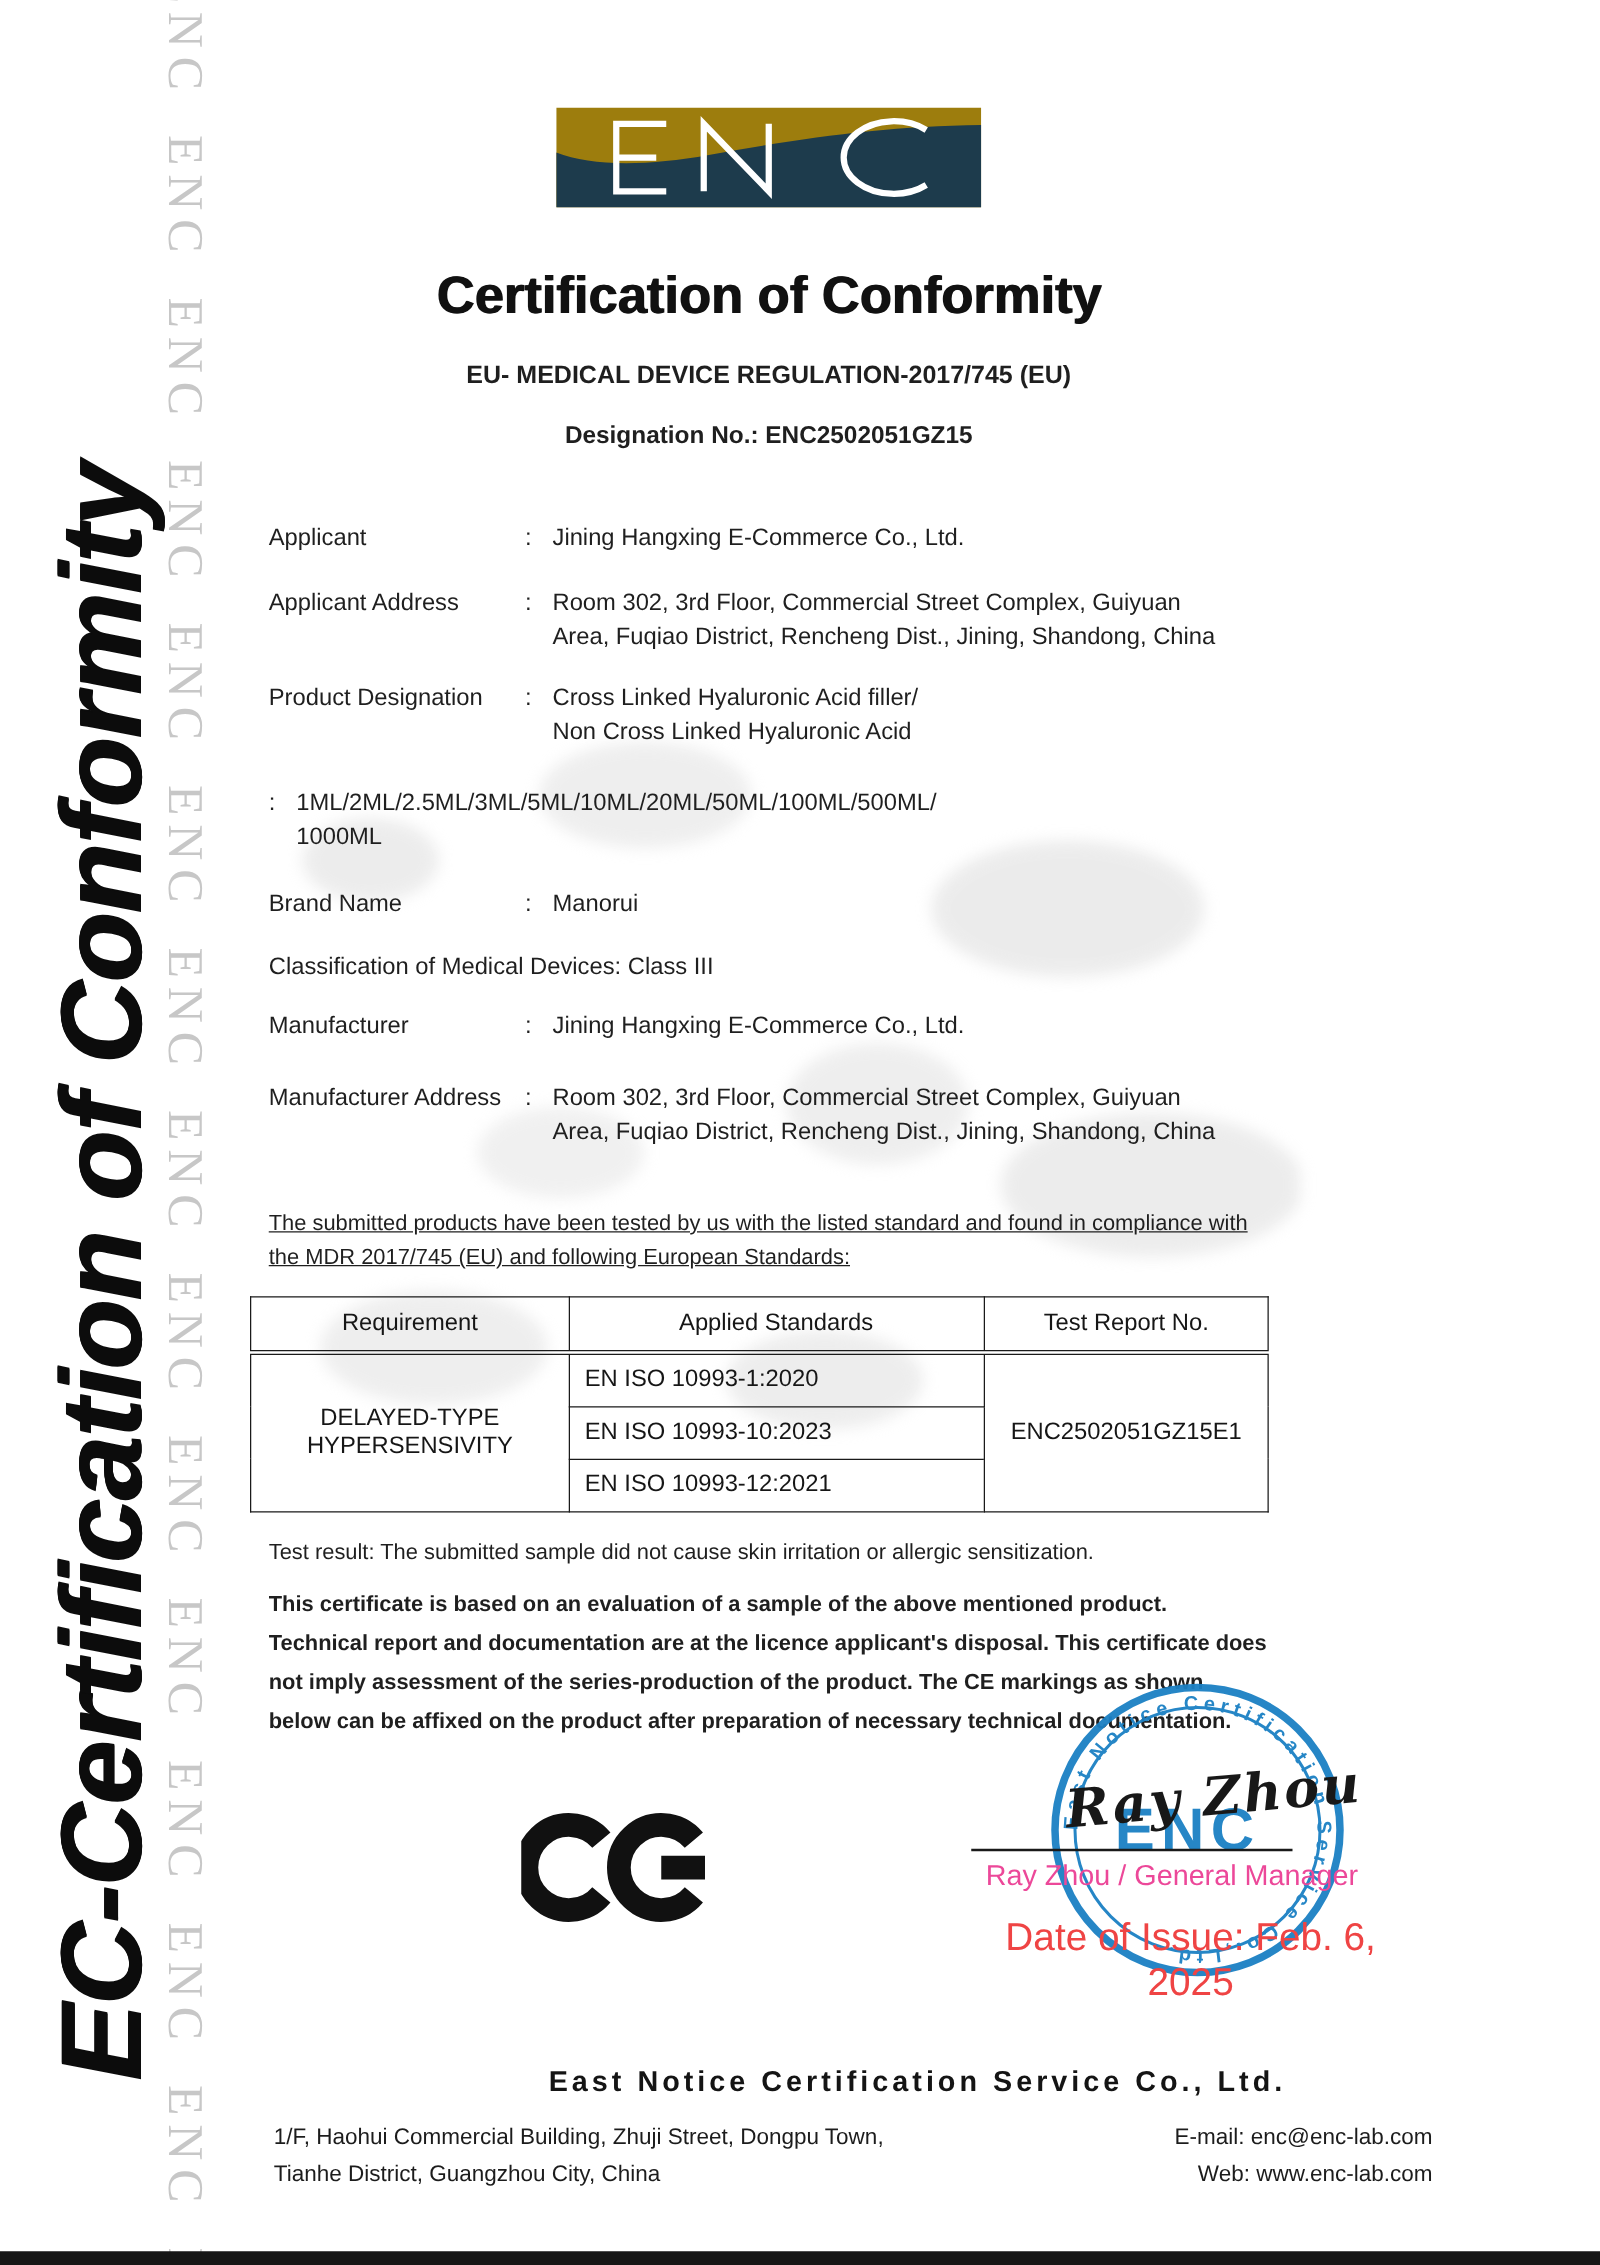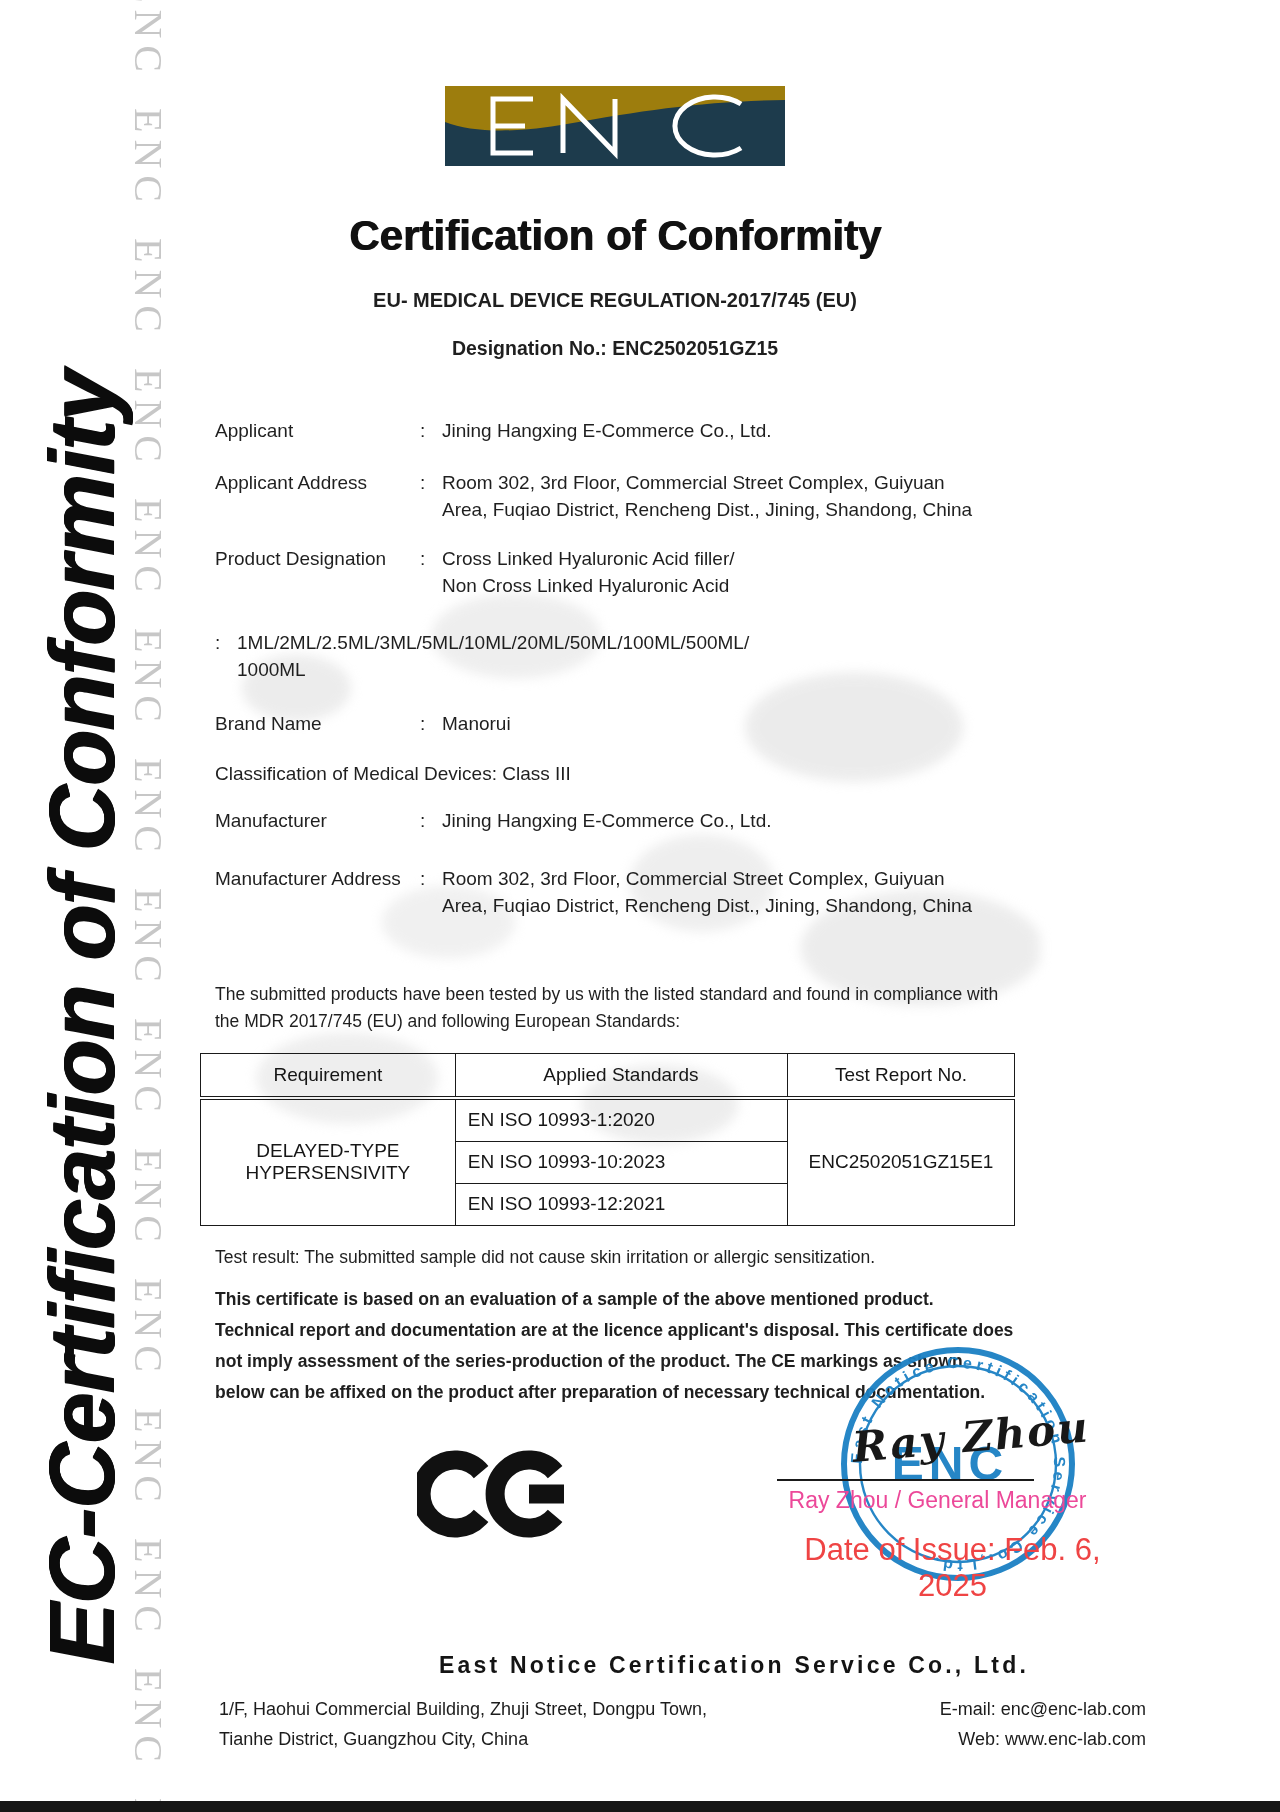--- a/index.html
+++ b/index.html
@@ -38,21 +38,21 @@
   .regno{margin-top:25px;font-size:19.5px;line-height:23px;font-weight:bold;text-align:center;}
 
   .fields{margin-top:57px;font-size:19px;}
   .f-row{display:flex;line-height:27px;}
   .f-label{width:205px;flex:0 0 205px;}
   .f-colon{width:22px;flex:0 0 22px;text-align:left;}
   .f-val span{display:block;}
   .mt25{margin-top:25px}.mt22{margin-top:22px}.mt30{margin-top:30px}.mt27{margin-top:27px}.mt20{margin-top:20px}.mt31{margin-top:31px}
   .class-line{margin-top:23px;line-height:27px;font-size:19px;}
 
-  .intro{margin-top:62px;font-size:17.5px;line-height:27px;width:800px;}
+  .intro{margin-top:46px;font-size:17.5px;line-height:27px;width:800px;text-decoration:underline;}
 
   table.std{border-collapse:collapse;margin-left:-15px;margin-top:2px;table-layout:fixed;
             font-size:19px;color:#161616;}
   table.std,.std th,.std td{border:1.7px solid #1a1a1a;}
   .std{border-width:2.2px;padding-left:26px;}
   .std th{font-weight:normal;height:40px;text-align:center;border-bottom:4px double #1a1a1a;}
   .std td{height:39px;}
   .c-req{width:232px;text-align:center;padding:0 14px;}
   .c-std{width:343px;text-align:left;padding-left:12px;}
   .c-rep{width:228px;text-align:center;}

